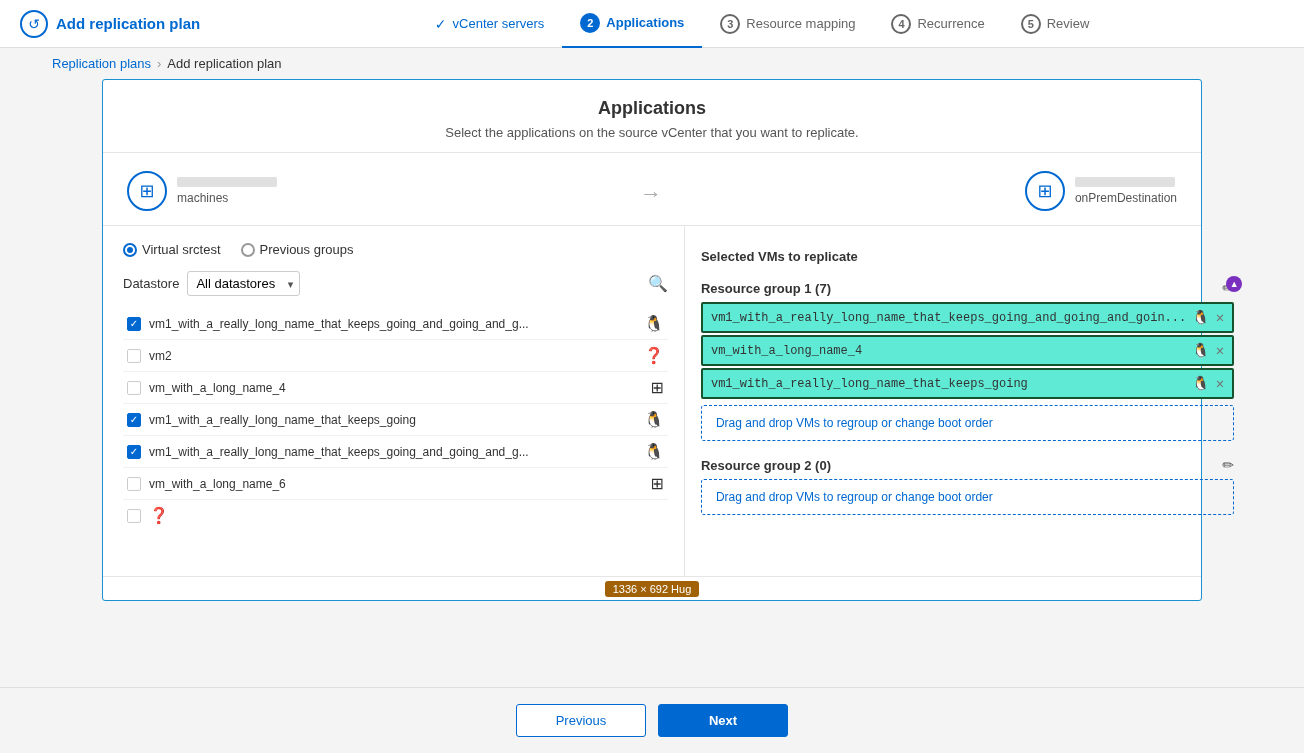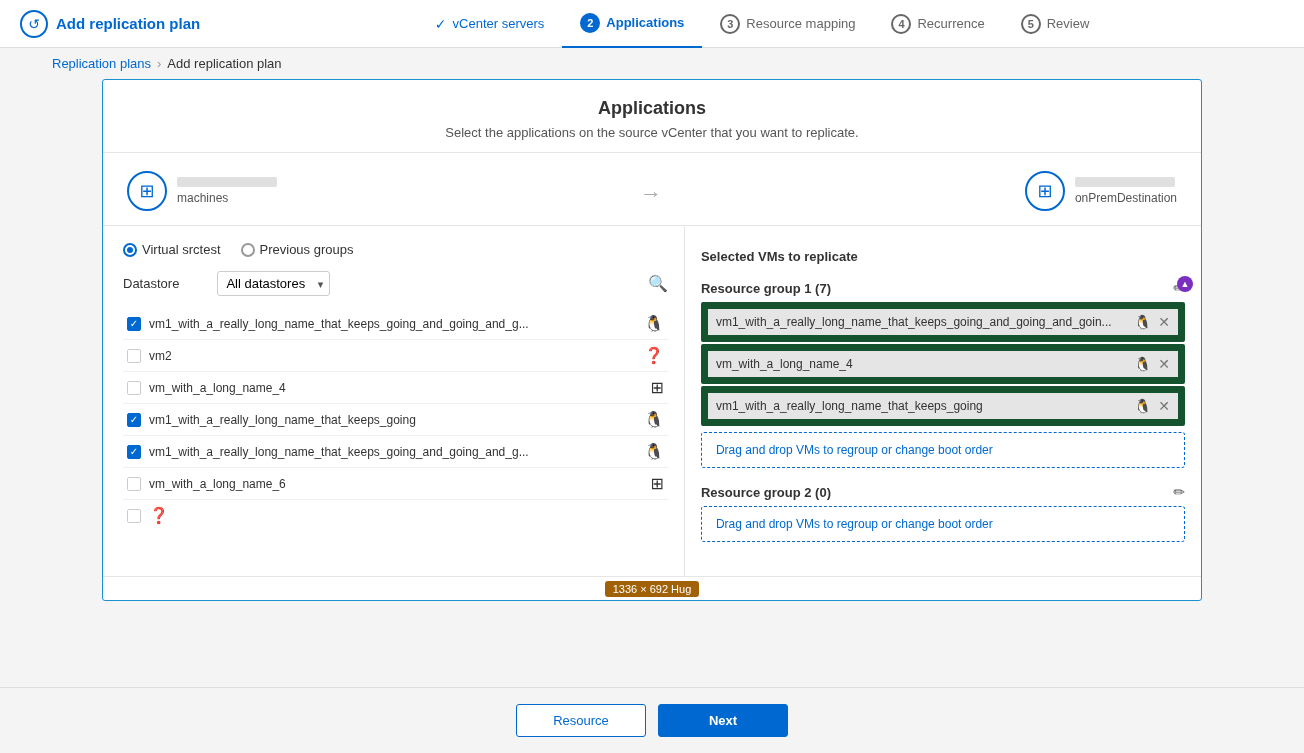--- a/index.html
+++ b/index.html
@@ -57,41 +57,41 @@
     .radio-group { display: flex; align-items: center; gap: 20px; margin-bottom: 14px; }
     .radio-label { display: flex; align-items: center; gap: 5px; font-size: 13px; cursor: pointer; }
     .radio-dot { width: 14px; height: 14px; border-radius: 50%; border: 2px solid #0069d1; display: flex; align-items: center; justify-content: center; flex-shrink: 0; }
     .radio-dot.selected::after { content: ''; width: 6px; height: 6px; border-radius: 50%; background: #0069d1; display: block; }
     .radio-dot.unselected { border-color: #999; }
 
     
     .datastore-row { display: flex; align-items: center; gap: 8px; margin-bottom: 12px; }
     .datastore-label { font-size: 13px; color: #333; }
     .datastore-select { border: 1px solid #ccc; border-radius: 3px; padding: 4px 24px 4px 8px; font-size: 13px; appearance: none; background: #fff; cursor: pointer; position: relative; }
-    .select-wrap { position: relative; display: inline-block; margin-left: 30px; }
+    .select-wrap { position: relative; display: inline-block; }
     .select-wrap::after { content: '▾'; position: absolute; right: 7px; top: 50%; transform: translateY(-50%); pointer-events: none; font-size: 11px; color: #555; }
     .search-icon-btn { margin-left: auto; color: #0069d1; font-size: 16px; cursor: pointer; }
 
     
     .vm-list { display: flex; flex-direction: column; gap: 0; }
     .vm-row { display: flex; align-items: center; padding: 6px 4px; border-bottom: 1px solid #f0f0f0; gap: 8px; }
     .vm-row:last-child { border-bottom: none; }
     .vm-checkbox { width: 14px; height: 14px; border: 1.5px solid #ccc; border-radius: 2px; flex-shrink: 0; display: flex; align-items: center; justify-content: center; }
     .vm-checkbox.checked { background: #0069d1; border-color: #0069d1; color: #fff; font-size: 10px; }
     .vm-name { flex: 1; font-size: 12px; color: #333; white-space: nowrap; overflow: hidden; text-overflow: ellipsis; }
     .vm-os-icon { font-size: 16px; color: #333; flex-shrink: 0; }
 
     
     .right-title { font-size: 13px; font-weight: 600; color: #333; margin-bottom: 12px; margin-top: 7px; }
     .rg-section { margin-bottom: 12px; }
     .rg-header { display: flex; align-items: center; justify-content: space-between; padding: 4px 0 6px 0; }
     .rg-title { font-size: 13px; font-weight: 600; color: #333; }
     .rg-edit-icon { color: #555; font-size: 14px; cursor: pointer; }
     .rg-vm-list { display: flex; flex-direction: column; gap: 2px; margin-bottom: 6px; }
-    .rg-vm-row { display: flex; align-items: center; background: #e5e5e5; border: 7px solid #14532d; border-radius: 2px; padding: 5px 8px; gap: 6px; }
+    .rg-vm-row { display: flex; align-items: center; background: #5eead4; border: 2px solid #14532d; border-radius: 2px; padding: 5px 8px; gap: 6px; font-family: Liberation Mono, monospace; }
     .rg-vm-name { flex: 1; font-size: 12px; color: #333; white-space: nowrap; overflow: hidden; text-overflow: ellipsis; }
     .rg-vm-os { font-size: 14px; color: #333; }
     .rg-vm-close { font-size: 14px; color: #777; cursor: pointer; }
     .drag-drop-zone { border: 1.5px dashed #0069d1; border-radius: 3px; padding: 10px 14px; color: #0069d1; font-size: 12px; cursor: pointer; }
     .dimension-row { text-align: center; padding: 4px 0; border-top: 1px solid #e5e5e5; }
 
     
     .bottom-bar { display: flex; justify-content: center; align-items: center; gap: 12px; padding: 16px; background: #f4f4f4; border-top: 1px solid #ddd; position: fixed; bottom: 0; left: 0; right: 0; }
     .btn-prev { padding: 8px 32px; border: 1px solid #0069d1; border-radius: 3px; background: #fff; color: #0069d1; font-size: 13px; cursor: pointer; min-width: 130px; }
     .btn-next { padding: 8px 32px; border: 1px solid #0069d1; border-radius: 3px; background: #0069d1; color: #fff; font-size: 13px; cursor: pointer; min-width: 130px; font-weight: 600; }
@@ -279,15 +279,15 @@
     </div>
 
     <div class="dimension-row">
       <span style="background:#a16207; color:#fff; border-radius:3px; padding:2px 8px; font-size:11px;">1336 × 692  Hug</span>
     </div>
 
   </div>
 </div>
 
 <div class="bottom-bar">
-  <button class="btn-prev">Resource</button>
+  <button class="btn-prev">Previous</button>
   <button class="btn-next">Next</button>
 </div>
 
 </body></html>

